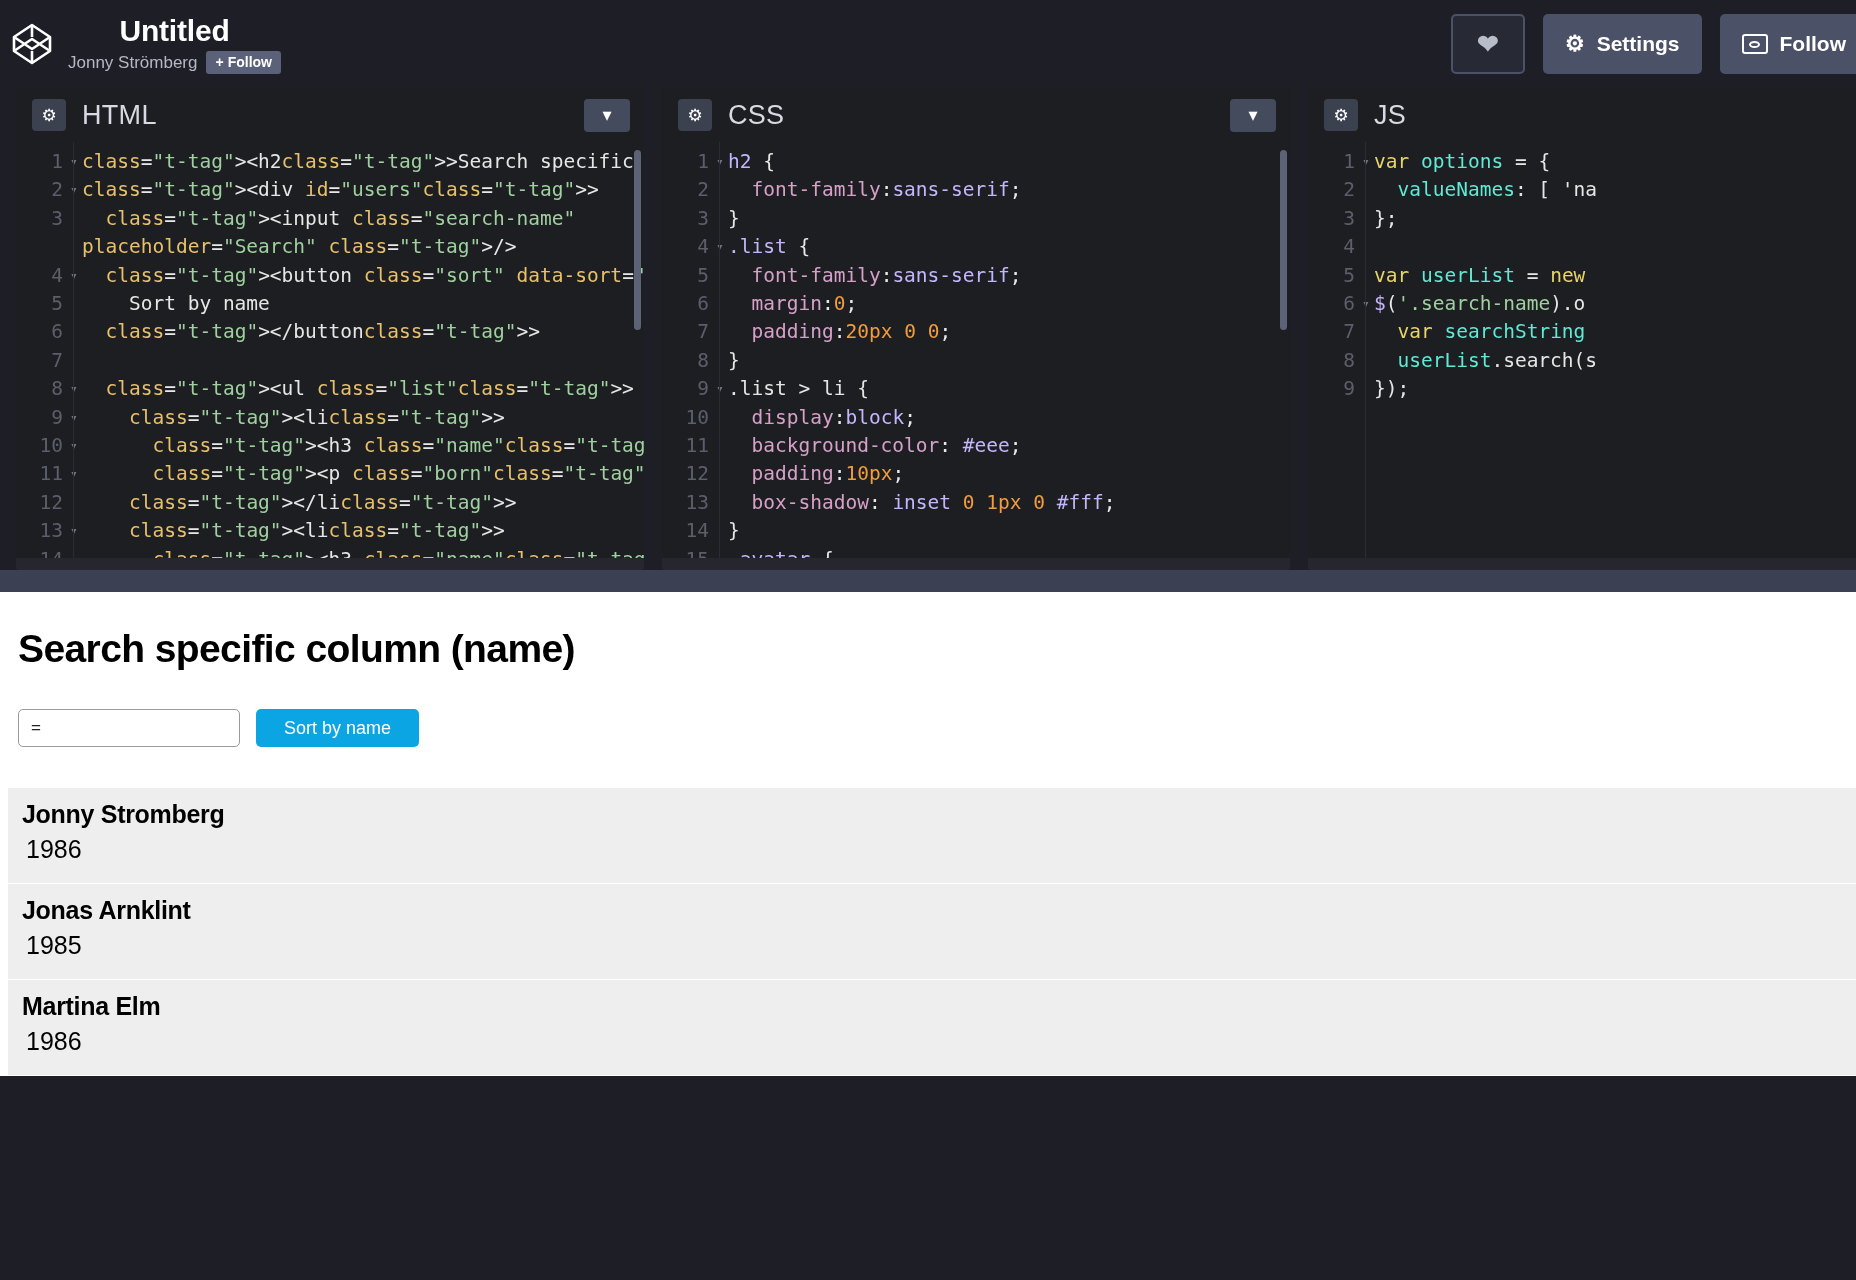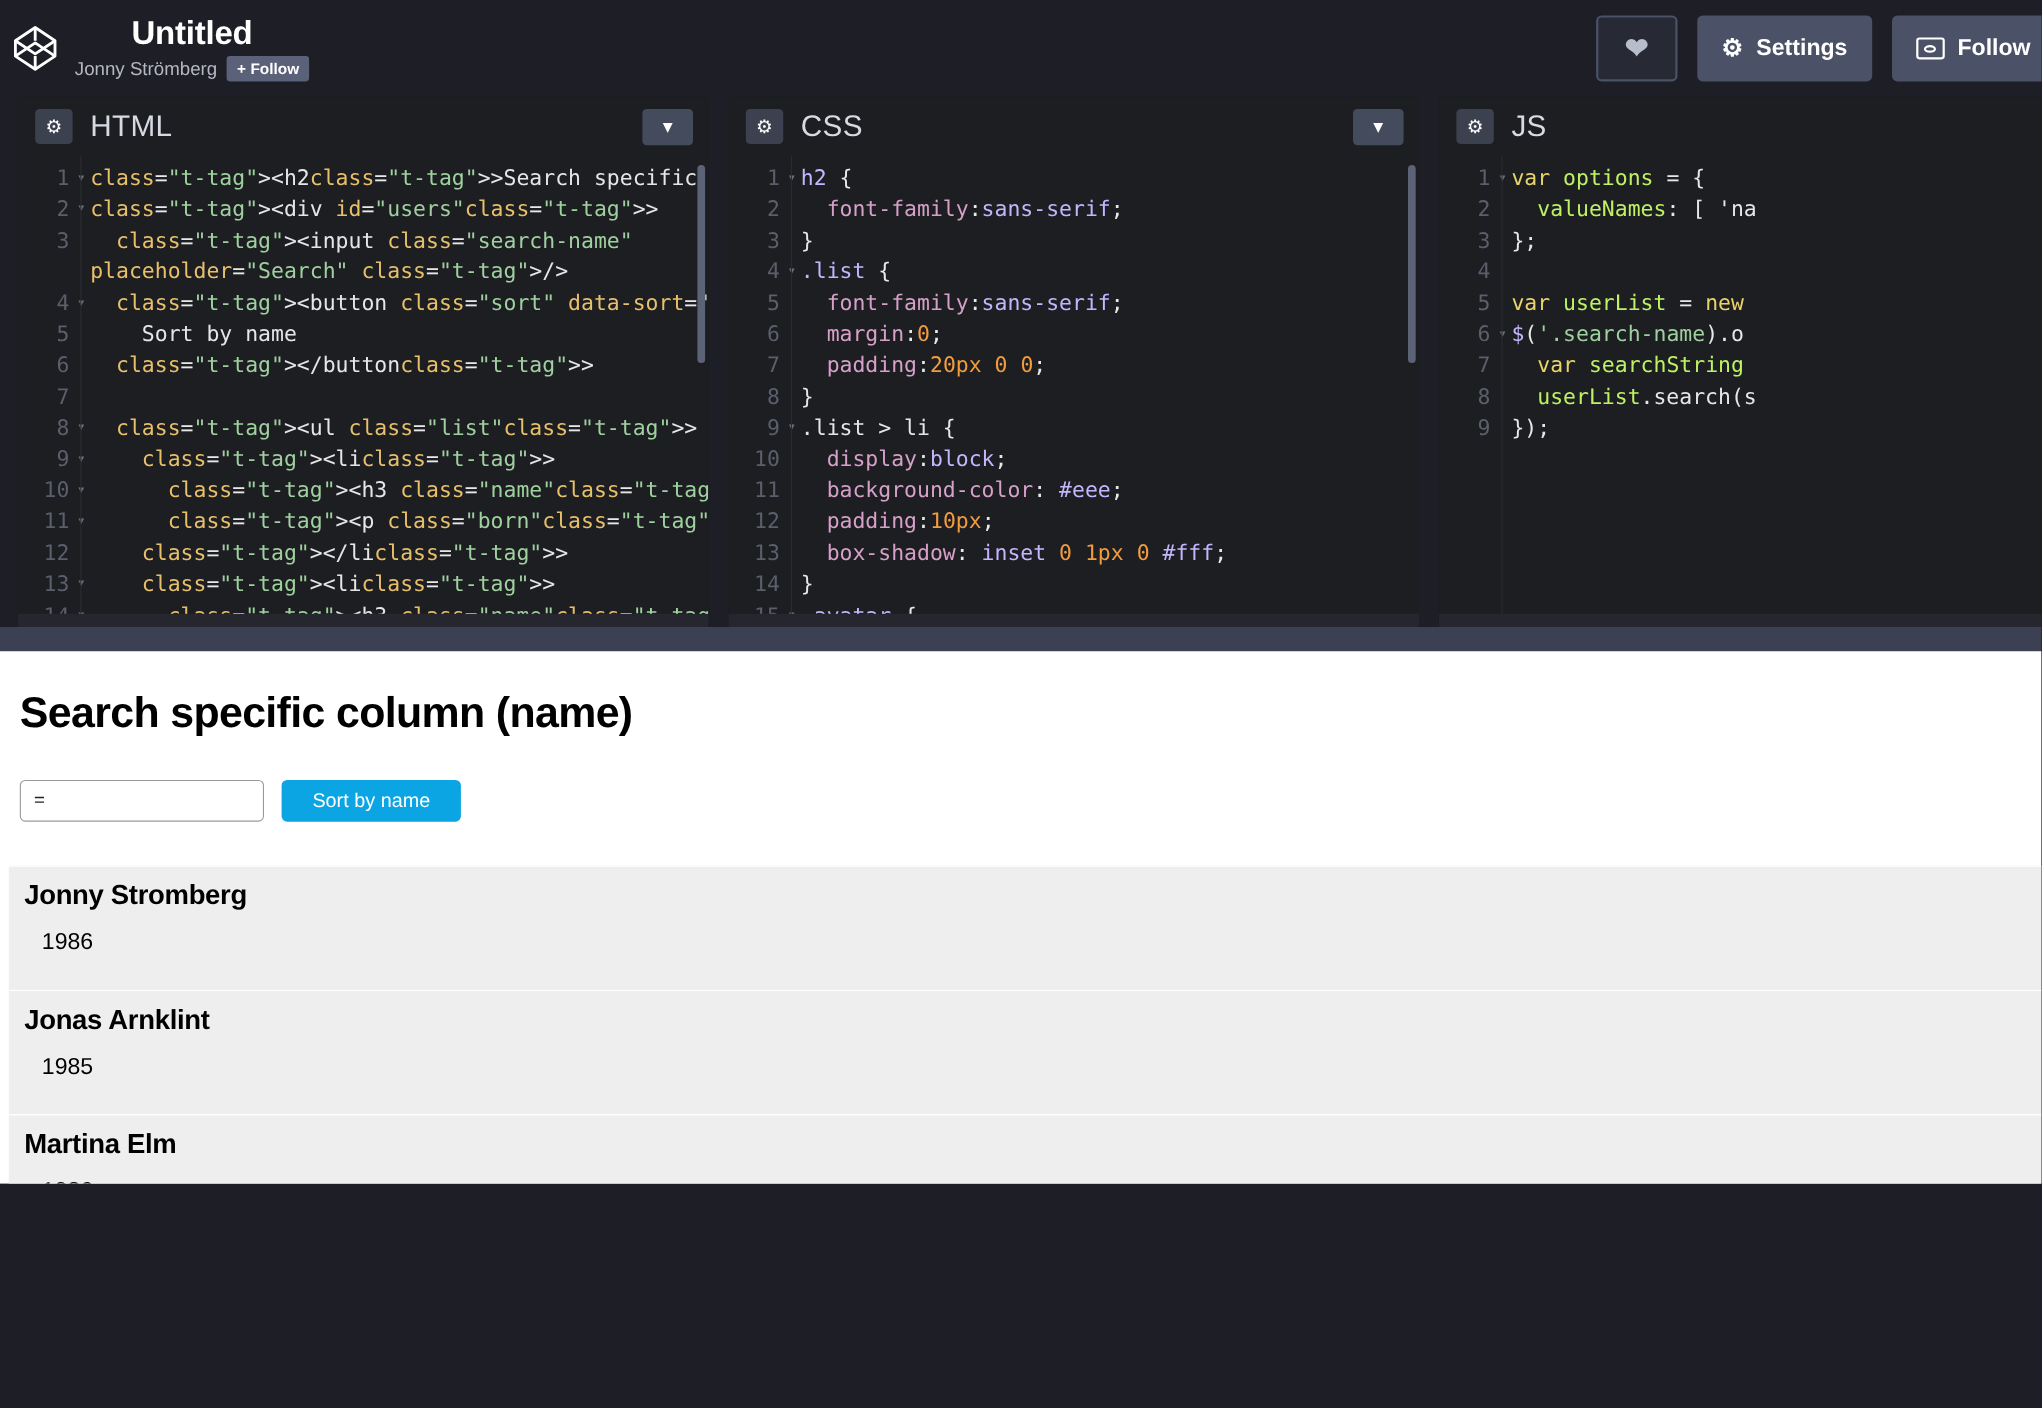--- a/index.html
+++ b/index.html
@@ -118,21 +118,21 @@
   .gutter-line {
     position:absolute; left:57px; top:0; bottom:12px; width:1px;
     background:#2a2b33;
   }
   .t-attr  { color:#e8c06a; }
   .t-str   { color:#9fd19f; }
   .t-prop  { color:#d6a0c8; }
   .t-val   { color:#c4b5fd; }
   .t-num   { color:#f29c3e; }
   .t-kw    { color:#e8d46a; }
-  .t-var   { color:#bef264; }
+  .t-var   { color:#5eead4; }
   .t-punc  { color:#e8e8e8; }
 
   
   .preview-sep { height:22px; background:#3b4052; }
   .preview {
     background:#fff; height:484px; overflow:hidden; position:relative;
     padding:0 0 16px 8px;
   }
   .pv-h2 {
     font-family:"Liberation Sans", sans-serif;
@@ -155,21 +155,21 @@
   }
   .pv-list { list-style:none; margin:0; padding:40px 0 0 0; }
   .pv-li {
     background:#eee; box-shadow:inset 0 1px 0 #fff;
     padding:13px 10px 15px 14px; margin:0;
   }
   .pv-name {
     font-size:25px; font-weight:bold; color:#000; margin:0 0 6px;
     letter-spacing:-0.3px;
   }
-  .pv-born { font-size:21px; color:#000; margin:16px; }
+  .pv-born { font-size:25px; color:#000; margin:4px; }
 </style>
 </head>
 <body>
 
 <div class="topbar">
   <div class="brand">
     <span class="logo">
       <svg viewBox="0 0 44 44" width="44" height="44">
         <g fill="none" stroke="#fff" stroke-width="2.6" stroke-linejoin="round">
           <path d="M22 3 L40 15 L40 29 L22 41 L4 29 L4 15 Z"></path>

